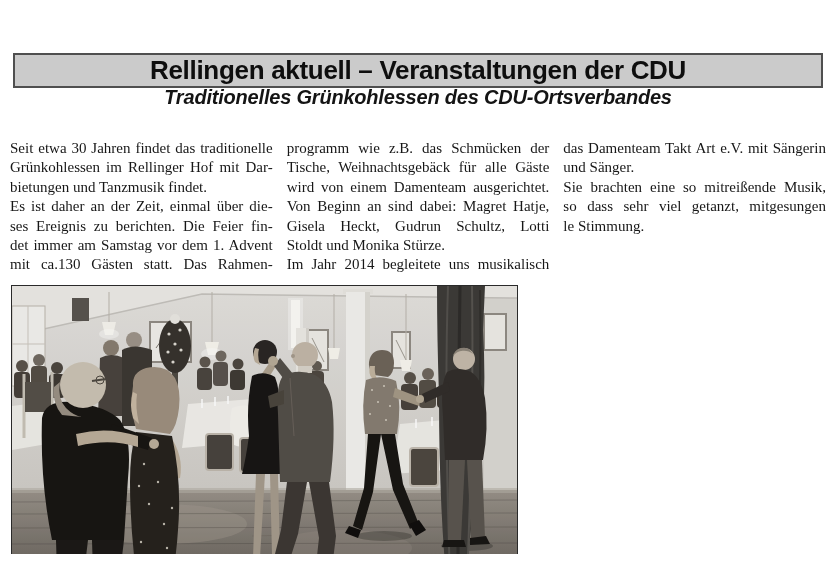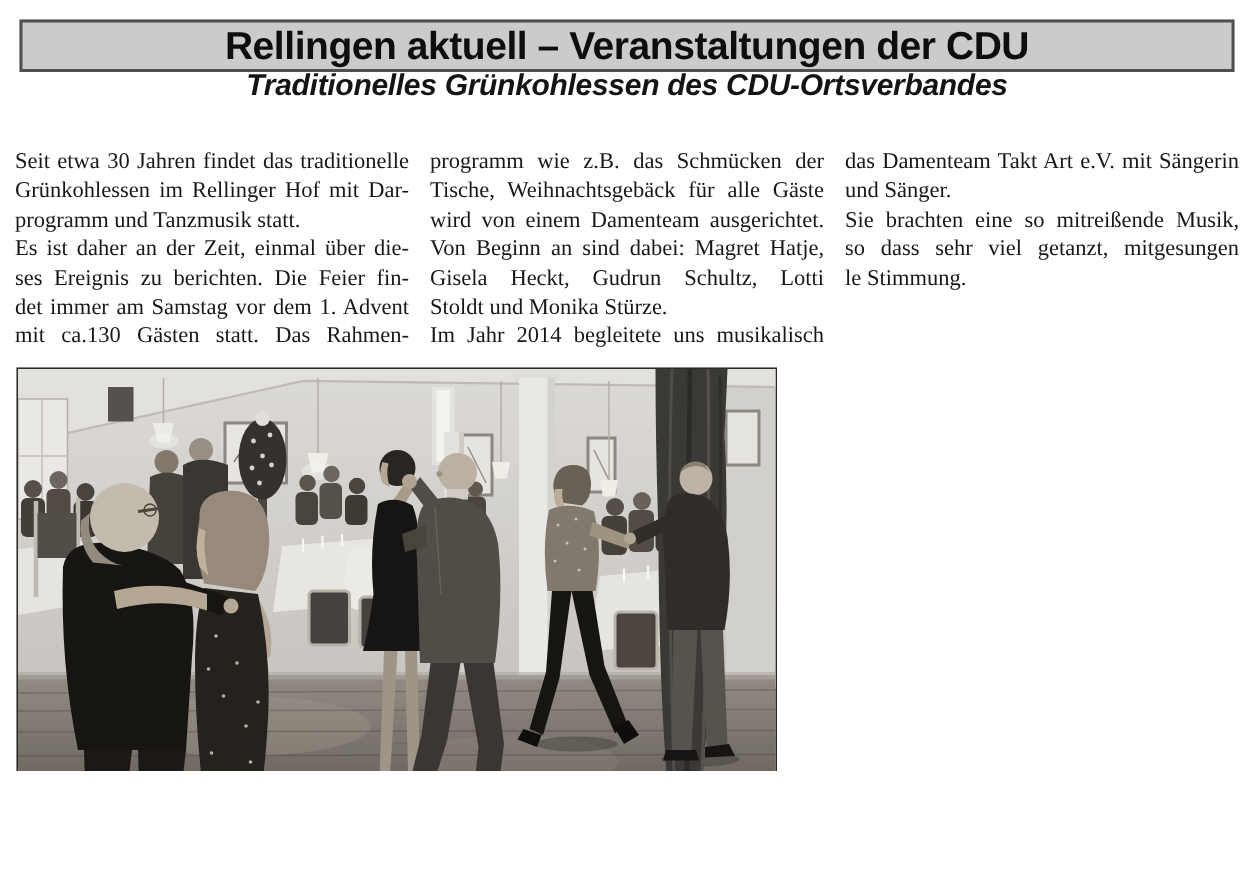--- a/index.html
+++ b/index.html
@@ -1,18 +1,18 @@
 <!DOCTYPE html>
 <html><head>
 <meta charset="utf-8">
 <style>
   html,body { margin:0; padding:0; background:#ffffff; }
   .page {
     position:relative; width:836px; height:514px; background:#ffffff;
-    font-family:"Liberation Serif", serif; color:#171717; overflow:hidden;
+    font-family:"Liberation Serif", serif; color:#171717; overflow:hidden;margin-top:40px;
   }
   .header-box {
     position:absolute; left:13px; top:13px; width:806px; height:31px;
     background:#cbcbcb; border:2px solid #4f4f4f;
     display:flex; align-items:center; justify-content:center;
   }
   .header-title {
     font-family:"Liberation Sans", sans-serif; font-weight:bold;
     font-size:26px; letter-spacing:-0.3px; color:#0e0e0e; white-space:nowrap;
   }
@@ -50,21 +50,21 @@
   <div class="header-box">
     <span class="header-title">Rellingen aktuell – Veranstaltungen der CDU</span>
   </div>
 
   <h2 class="subtitle">Traditionelles Grünkohlessen des CDU-Ortsverbandes</h2>
 
   <div class="columns">
     <div class="col">
         <div class="line">Seit etwa 30 Jahren findet das traditionelle</div>
         <div class="line">Grünkohlessen im Rellinger Hof mit Dar-</div>
-        <div class="line flush">programm und Tanzmusik statt.</div>
+        <div class="line flush">bietungen und Tanzmusik findet.</div>
         <div class="line">Es ist daher an der Zeit, einmal über die-</div>
         <div class="line">ses Ereignis zu berichten. Die Feier fin-</div>
         <div class="line">det immer am Samstag vor dem 1. Advent</div>
         <div class="line">mit ca.130 Gästen statt. Das Rahmen-</div>
       </div>
     <div class="col">
         <div class="line">programm wie z.B. das Schmücken der</div>
         <div class="line">Tische, Weihnachtsgebäck für alle Gäste</div>
         <div class="line">wird von einem Damenteam ausgerichtet.</div>
         <div class="line">Von Beginn an sind dabei: Magret Hatje,</div>

